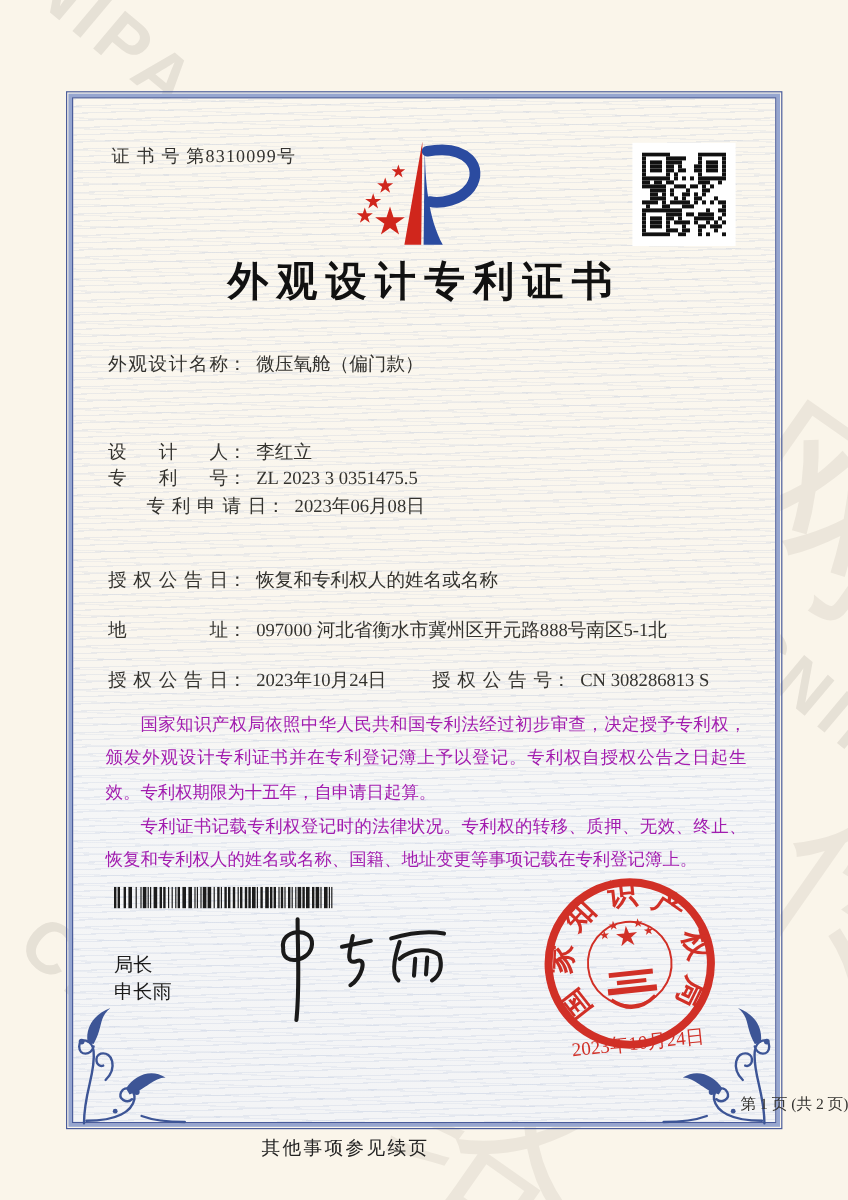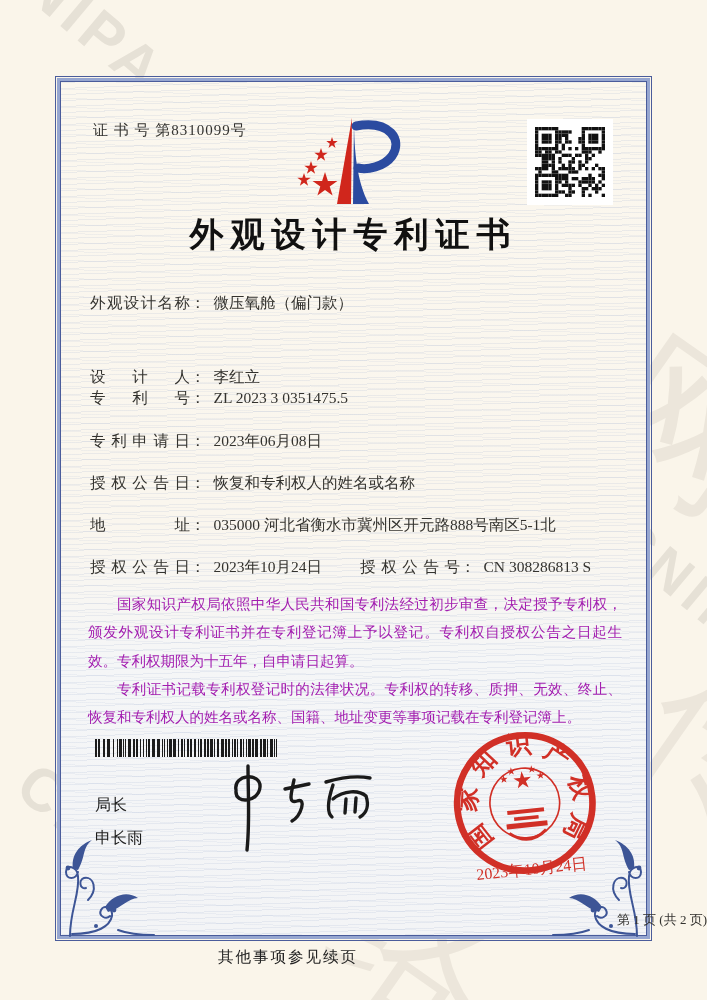--- a/index.html
+++ b/index.html
@@ -59,34 +59,34 @@
     font-size:34px;font-weight:bold;letter-spacing:7px;color:#111;
   }
   
   .row{position:absolute;left:90px;font-size:15.5px;color:#33322e;white-space:nowrap;}
   .flabel{
     display:inline-block;width:100px;text-align:justify;text-align-last:justify;
     vertical-align:bottom;
   }
   .fcolon{display:inline-block;}
   .fvalue{margin-left:8px;}
-  .r1{top:293px;} .r2{top:346px;margin-top:21px;} .r3{top:388px;} .r4{top:431px;}
+  .r1{top:293px;} .r2{top:346px;margin-top:21px;} .r3{top:388px;} .r4{top:412px;margin-left:32px;}
   .r5{top:473px;} .r6{top:515px;} .r7{top:557px;}
   .grant2{position:absolute;left:270px;top:0;white-space:nowrap;font-family:Liberation Serif, serif;}
   
   .body-text{
     position:absolute;left:88px;top:590px;width:534px;
     font-size:14.5px;line-height:1.95;color:#a21caf;text-align:justify;
   }
   .body-text p{margin:0;text-indent:2em;}
   
   .barcode{position:absolute;left:95px;top:739px;width:185px;height:18px;}
   .signer{position:absolute;left:95px;top:797px;font-family:"Liberation Sans",sans-serif;
     font-size:16px;color:#1b1b1b;line-height:1;}
-  .signer .line2{margin-top:17px;}
+  .signer .line2{margin-top:7px;}
   .signature{position:absolute;left:206px;top:760px;width:175px;height:100px;}
   .seal{position:absolute;left:443px;top:723px;width:164px;height:164px;
     transform:rotate(-6deg);opacity:.95;}
   .flourish{position:absolute;width:100px;height:100px;}
   .fl-br{left:549px;top:838px;}
   .fl-bl{left:58px;top:838px;transform:scaleX(-1);}
   .page-footer{position:absolute;left:0;top:911px;width:707px;text-align:right;
     font-size:13px;color:#33322f;}
   .cont-note{position:absolute;left:0;top:947px;width:576px;text-align:center;
     font-size:15.5px;color:#222;letter-spacing:2px;}
@@ -409,21 +409,21 @@
   <div class="row r3">
     <span class="flabel">专利号</span><span class="fcolon">：</span><span class="fvalue">ZL 2023 3 0351475.5</span>
   </div>
   <div class="row r4">
     <span class="flabel">专利申请日</span><span class="fcolon">：</span><span class="fvalue">2023年06月08日</span>
   </div>
   <div class="row r5">
     <span class="flabel">授权公告日</span><span class="fcolon">：</span><span class="fvalue">恢复和专利权人的姓名或名称</span>
   </div>
   <div class="row r6">
-    <span class="flabel">地址</span><span class="fcolon">：</span><span class="fvalue">035000 河北省衡水市冀州区开元路888号南区5-1北</span>
+    <span class="flabel">地址</span><span class="fcolon">：</span><span class="fvalue">097000 河北省衡水市冀州区开元路888号南区5-1北</span>
   </div>
   <div class="row r7">
     <span class="flabel">授权公告日</span><span class="fcolon">：</span><span class="fvalue">2023年10月24日</span>
     <span class="grant2">
       <span class="flabel">授权公告号</span><span class="fcolon">：</span><span class="fvalue">CN 308286813 S</span>
     </span>
   </div>
 
   <div class="body-text">
     <p>国家知识产权局依照中华人民共和国专利法经过初步审查，决定授予专利权，颁发外观设计专利证书并在专利登记簿上予以登记。专利权自授权公告之日起生效。专利权期限为十五年，自申请日起算。</p>

